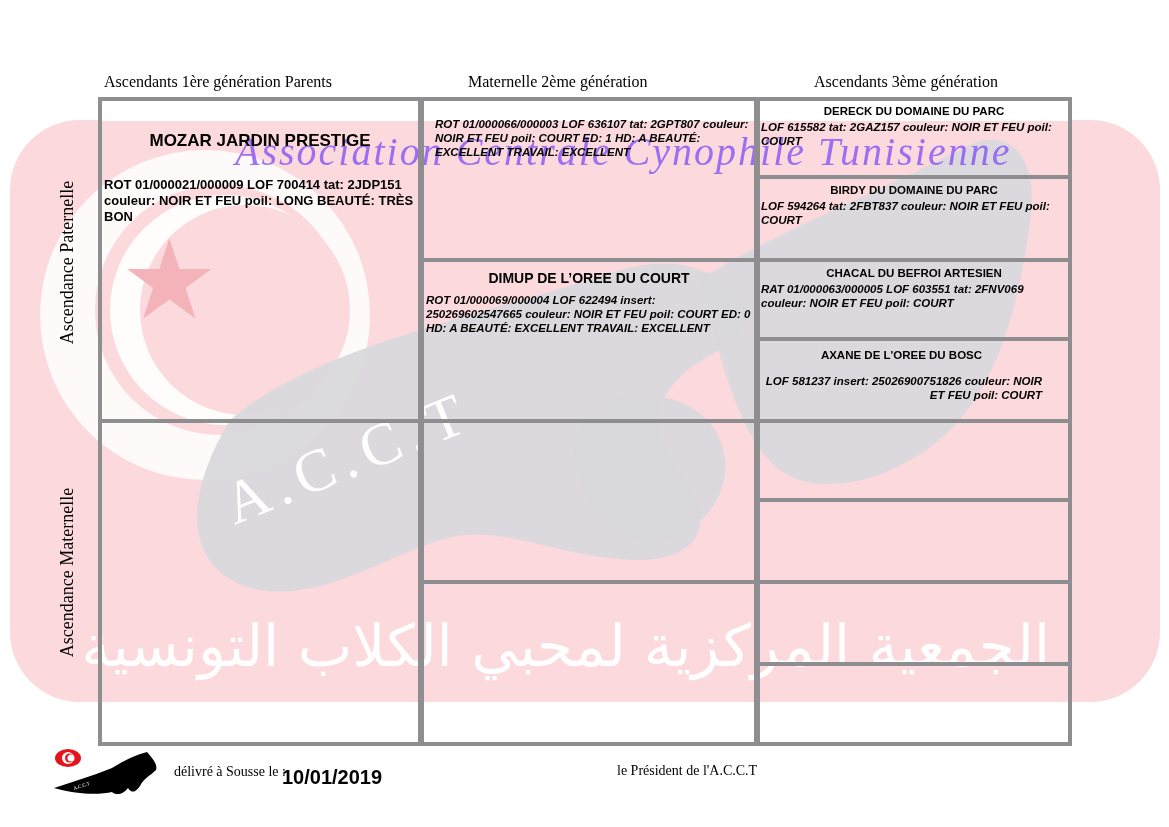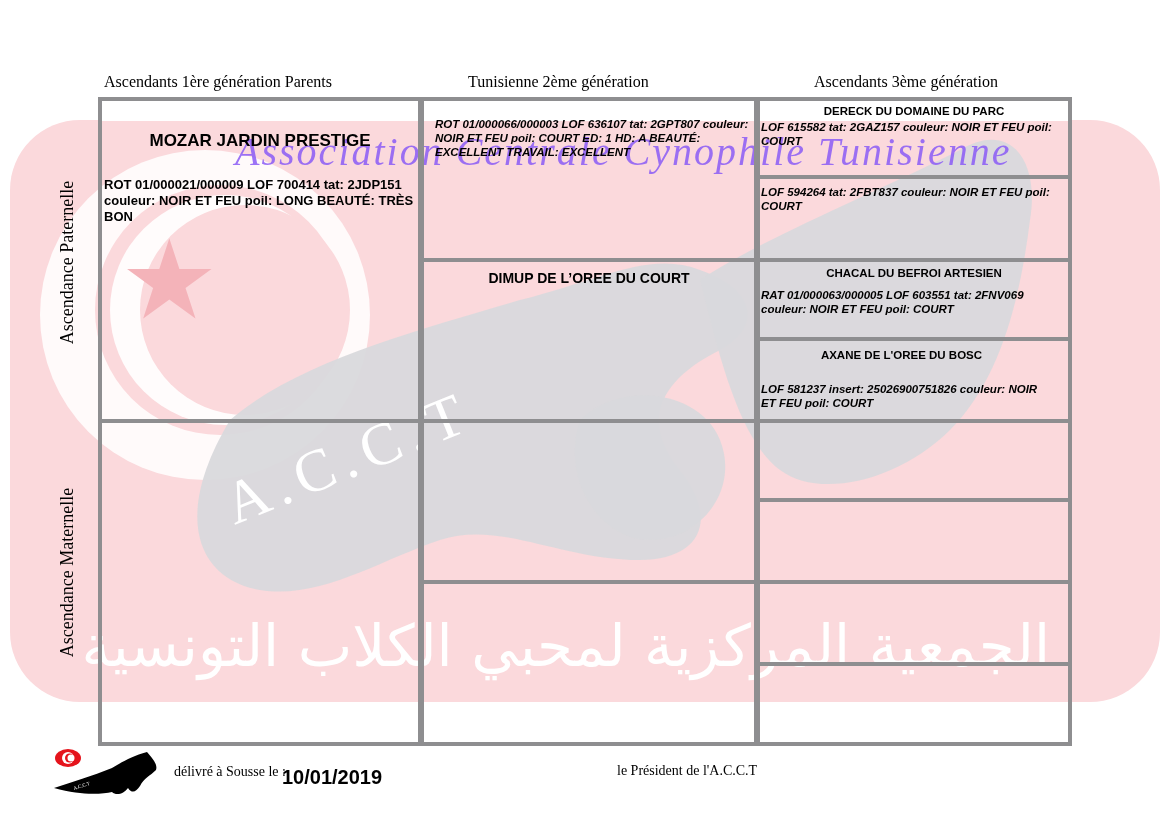--- a/index.html
+++ b/index.html
@@ -92,21 +92,21 @@
   <path d="M230 420 C 300 360, 420 330, 520 300 C 600 280, 650 250, 700 270 C 760 290, 760 330, 720 350 C 660 380, 640 420, 680 470 C 720 520, 700 560, 640 560 C 560 560, 500 520, 440 540 C 380 560, 320 600, 260 590 C 200 580, 170 520, 230 420 Z" fill="#d9d9dc" opacity="0.95"></path>
   <path d="M700 280 C 760 240, 860 200, 960 150 C 1010 120, 1040 160, 1030 220 C 1020 300, 1000 380, 950 430 C 900 480, 820 500, 780 470 C 740 440, 720 360, 700 280 Z" fill="#d9d9dc" opacity="0.95"></path>
   <path d="M580 420 C 620 380, 700 390, 720 440 C 740 490, 700 540, 650 540 C 600 540, 560 480, 580 420 Z" fill="#d9d9dc" opacity="0.95"></path>
 </svg>
 
 <div class="wm-text-assoc">Association Centrale Cynophile Tunisienne</div>
 <div class="wm-text-acct">A.C.C.T</div>
 <div class="wm-text-arabic">الجمعية المركزية لمحبي الكلاب التونسية</div>
 
 <div class="gen-header" style="left:104px;">Ascendants 1ère génération  Parents</div>
-<div class="gen-header" style="left:468px;">Tunisienne 2ème génération</div>
+<div class="gen-header" style="left:468px;">Maternelle 2ème génération</div>
 <div class="gen-header" style="left:814px;">Ascendants 3ème génération</div>
 
 <div class="side-label" style="left:-33px; top:252px; width:200px; text-align:center;">Ascendance Paternelle</div>
 <div class="side-label" style="left:-33px; top:562px; width:200px; text-align:center;">Ascendance Maternelle</div>
 
 <div class="box-white" style="left:102px; top:101px; width:316px; height:20px;"></div>
 <div class="box-white" style="left:424px; top:101px; width:330px; height:20px;"></div>
 <div class="box-white" style="left:760px; top:101px; width:308px; height:20px;"></div>
 <div class="box-white" style="left:102px; top:702px; width:316px; height:40px;"></div>
 <div class="box-white" style="left:424px; top:702px; width:330px; height:40px;"></div>
@@ -146,44 +146,46 @@
 <div class="cell" style="left:104px; top:430px; width:312px;">
   <div class="name-lg"></div>
   <div class="info-lg"></div>
 </div>
 
 <div class="cell" style="left:426px; top:111px; width:326px;">
   <div class="info" style="margin-top:6px;margin-left:9px;">ROT 01/000066/000003 LOF 636107 tat: 2GPT807 couleur: NOIR ET FEU poil: COURT ED: 1 HD: A BEAUTÉ: EXCELLENT TRAVAIL: EXCELLENT</div>
 </div>
 <div class="cell" style="left:426px; top:271px; width:326px;">
   <div class="name-md">DIMUP DE L’OREE DU COURT</div>
+  <div class="info" style="margin-top:8px;">ROT 01/000069/000004 LOF 622494 insert: 250269602547665 couleur: NOIR ET FEU poil: COURT ED: 0 HD: A BEAUTÉ: EXCELLENT TRAVAIL: EXCELLENT</div>
 </div>
 <div class="cell" style="left:426px; top:430px; width:326px;">
   <div class="name-md"></div>
   <div class="info"></div>
 </div>
 <div class="cell" style="left:426px; top:592px; width:326px;">
   <div class="name-md"></div>
   <div class="info"></div>
 </div>
 
 <div class="cell" style="left:761px; top:104px; width:306px;">
   <div class="name-sm">DERECK DU DOMAINE DU PARC</div>
   <div class="info" style="margin-top:2px;">LOF 615582 tat: 2GAZ157 couleur: NOIR ET FEU poil: COURT</div>
 </div>
 <div class="cell" style="left:761px; top:183px; width:306px;">
+  <div class="name-sm">BIRDY DU DOMAINE DU PARC</div>
   <div class="info" style="margin-top:2px;">LOF 594264 tat: 2FBT837 couleur: NOIR ET FEU poil: COURT</div>
 </div>
 <div class="cell" style="left:761px; top:266px; width:306px;">
   <div class="name-sm">CHACAL DU BEFROI ARTESIEN</div>
-  <div class="info" style="margin-top:8px;">RAT 01/000063/000005 LOF 603551 tat: 2FNV069 couleur: NOIR ET FEU poil: COURT</div>
+  <div class="info" style="margin-top:2px;">RAT 01/000063/000005 LOF 603551 tat: 2FNV069 couleur: NOIR ET FEU poil: COURT</div>
 </div>
 <div class="cell" style="left:761px; top:348px; width:281px;">
   <div class="name-sm">AXANE DE L'OREE DU BOSC</div>
-  <div class="info" style="margin-top:20px;">LOF 581237 insert: 25026900751826 couleur: NOIR ET FEU poil: COURT</div>
+  <div class="info" style="margin-top:12px;text-align:right;">LOF 581237 insert: 25026900751826 couleur: NOIR ET FEU poil: COURT</div>
 </div>
 <div class="cell" style="left:761px; top:428px; width:306px;">
   <div class="name-sm"></div>
   <div class="info"></div>
 </div>
 <div class="cell" style="left:761px; top:508px; width:306px;">
   <div class="name-sm"></div>
   <div class="info"></div>
 </div>
 <div class="cell" style="left:761px; top:590px; width:306px;">

